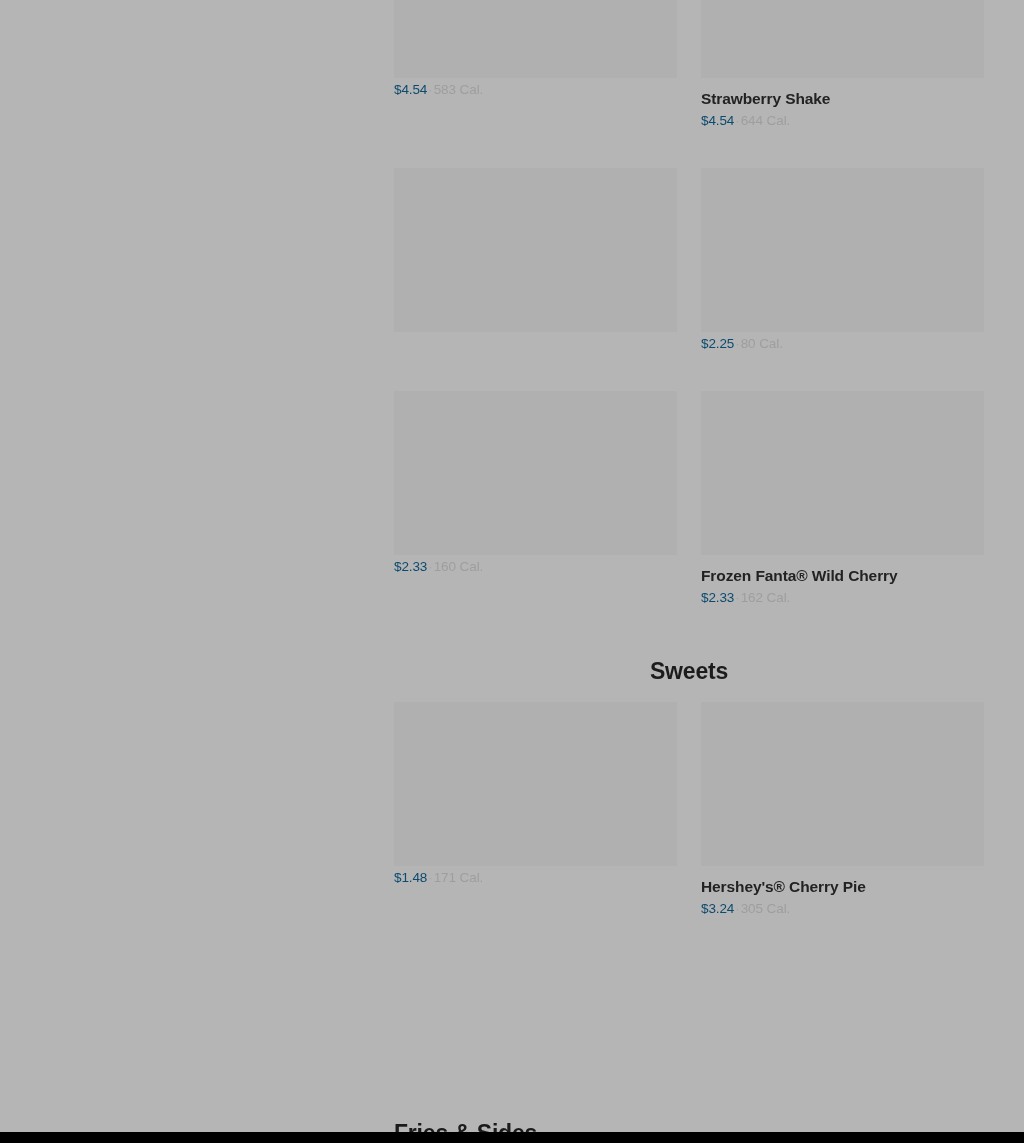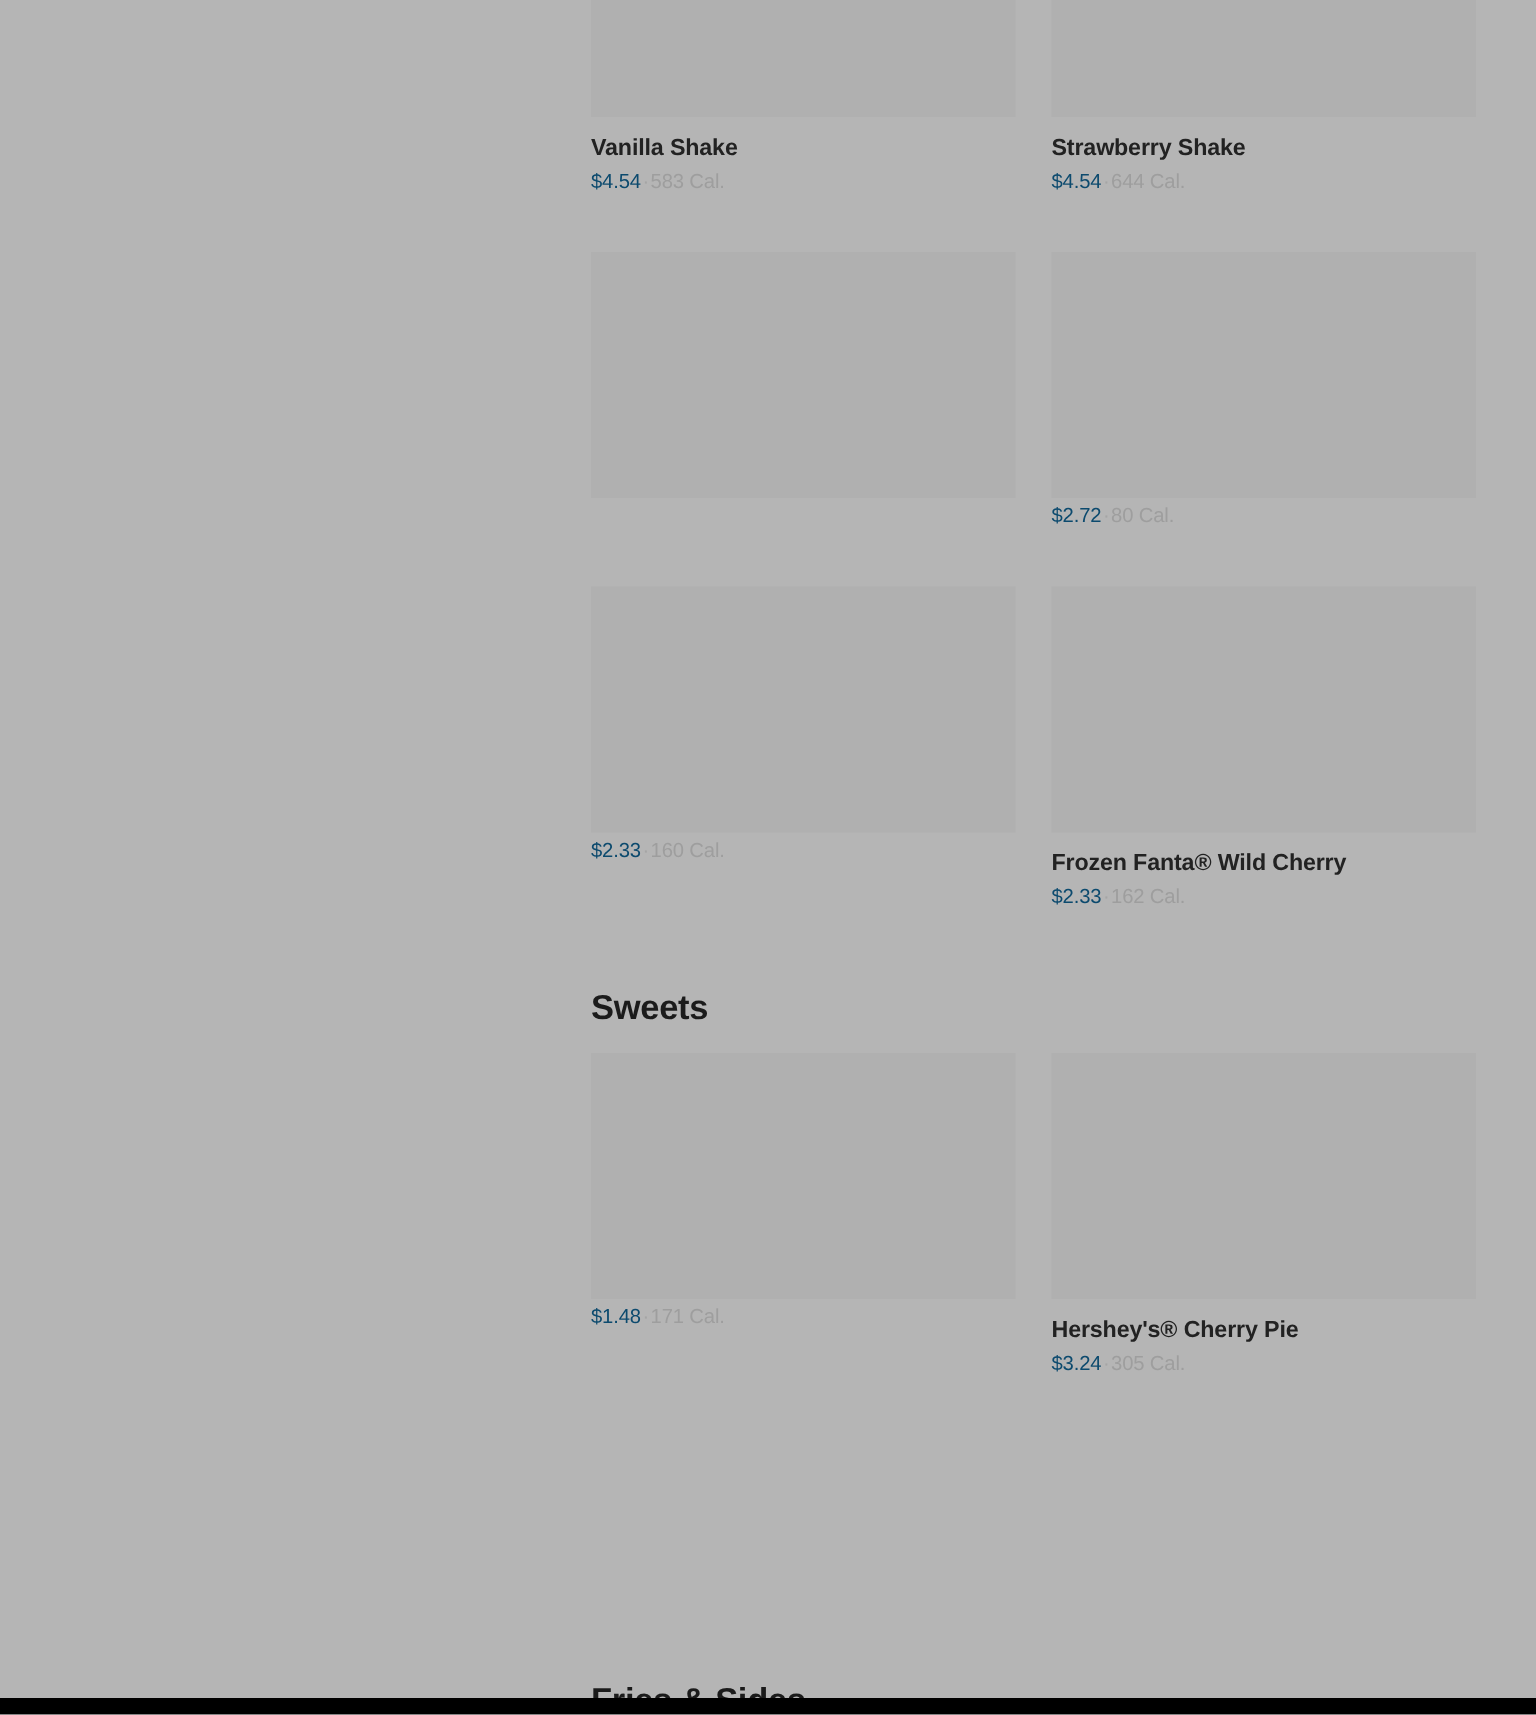--- a/index.html
+++ b/index.html
@@ -37,20 +37,21 @@
   
   .section { }
 
   .section-title {
     font-size: 23px;
     font-weight: 700;
     color: #1b1b1b;
     letter-spacing: -0.2px;
     margin: 0 0 17px 0;
     line-height: 28px;
+    text-align: center;
   }
 
   
   .item-grid {
     display: grid;
     grid-template-columns: 283px 283px;
     column-gap: 24px;
     row-gap: 0;
   }
 
@@ -128,21 +129,20 @@
 <body>
 
 <div class="viewport">
   <div class="menu-column">
 
     <div class="section">
       <div class="item-grid">
 
         <div class="menu-item">
           <div class="item-thumb"></div>
-          <div class="item-name">Vanilla Shake</div>
           <div class="item-meta">
             <span class="item-price">$4.54</span><span class="meta-sep">·</span><span class="item-cal">583 Cal.</span>
           </div>
         </div>
 
         <div class="menu-item">
           <div class="item-thumb"></div>
           <div class="item-name">Strawberry Shake</div>
           <div class="item-meta">
             <span class="item-price">$4.54</span><span class="meta-sep">·</span><span class="item-cal">644 Cal.</span>
@@ -152,21 +152,21 @@
         <div class="row-space"></div>
         <div class="row-space"></div>
 
         <div class="menu-item">
           <div class="item-thumb"></div>
         </div>
 
         <div class="menu-item">
           <div class="item-thumb"></div>
           <div class="item-meta">
-            <span class="item-price">$2.72</span><span class="meta-sep">·</span><span class="item-cal">80 Cal.</span>
+            <span class="item-price">$2.25</span><span class="meta-sep">·</span><span class="item-cal">80 Cal.</span>
           </div>
         </div>
 
         <div class="row-space"></div>
         <div class="row-space"></div>
 
         <div class="menu-item">
           <div class="item-thumb"></div>
           <div class="item-meta">
             <span class="item-price">$2.33</span><span class="meta-sep">·</span><span class="item-cal">160 Cal.</span>

